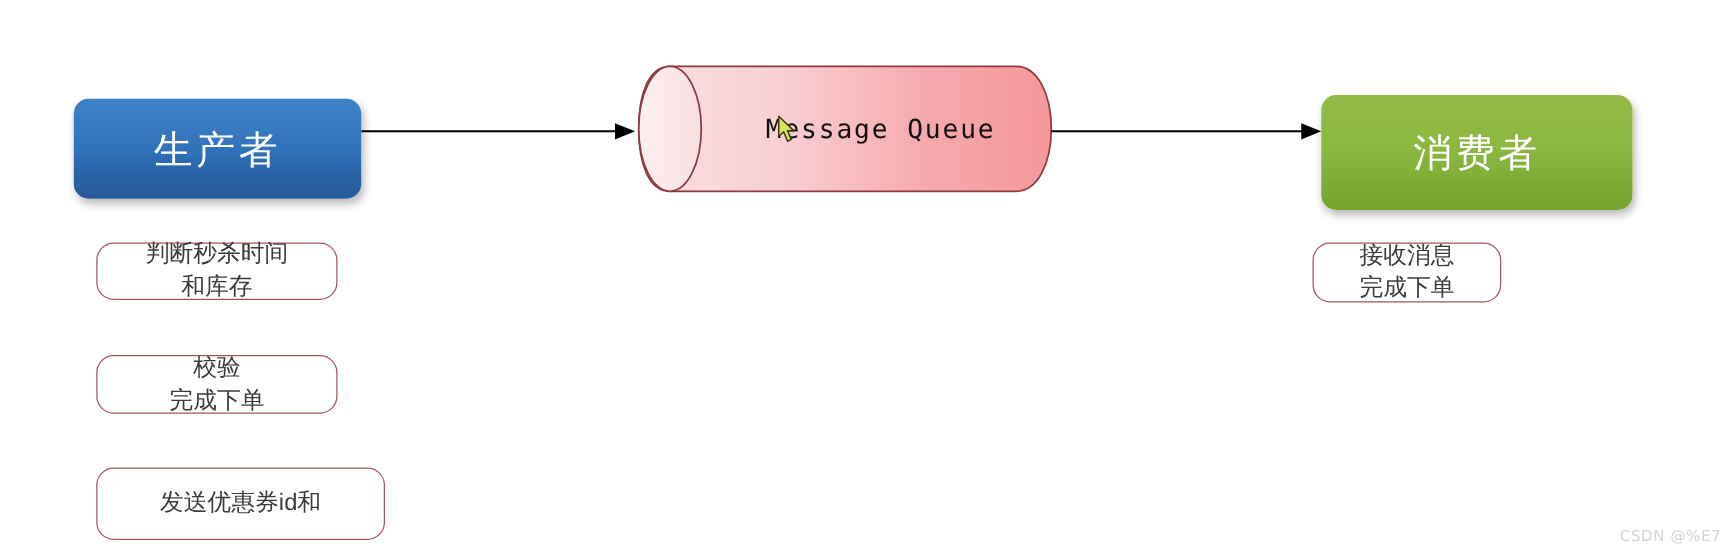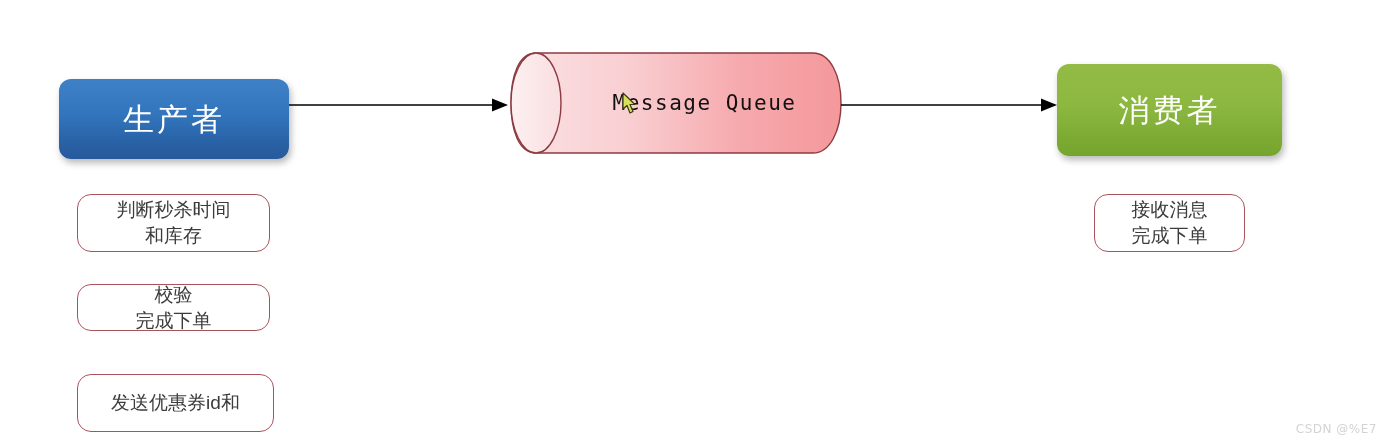--- a/index.html
+++ b/index.html
@@ -33,22 +33,22 @@
   .producer-box {
     left: 59px;
     top: 60px;
     width: 230px;
     height: 80px;
     background: linear-gradient(to bottom, #3f81c6 0%, #3275bd 45%, #2a64a8 75%, #27599b 100%);
     margin-top: 19px;
   }
   .consumer-box {
     left: 1057px;
-    top: 64px;
-    width: 225px;
+    top: 76px;
+    width: 249px;
     height: 92px;
     background: linear-gradient(to bottom, #93bb45 0%, #8cb840 45%, #7cab33 80%, #76a52e 100%);
   }
   .node-label {
     display: block;
     line-height: 1;
   }
 
   
   .cylinder {
@@ -98,24 +98,24 @@
     color: #3b3b3b;
     font-size: 19px;
     line-height: 1.35;
     box-sizing: border-box;
   }
   .note-line {
     display: block;
     white-space: nowrap;
   }
 
-  .note-1 { left: 77px;   top: 194px; width: 193px; height: 58px; }
+  .note-1 { left: 77px;   top: 194px; width: 193px; height: 46px; }
   .note-2 { left: 77px;   top: 284px; width: 193px; height: 47px; }
-  .note-3 { left: 77px;   top: 374px; width: 197px; height: 58px; }
-  .note-4 { left: 1094px; top: 194px; width: 151px; height: 58px; justify-content: center; }
+  .note-3 { left: 77px;   top: 374px; width: 231px; height: 58px; }
+  .note-4 { left: 1050px; top: 194px; width: 151px; height: 48px; justify-content: center; }
 
   
   .cursor {
     position: absolute;
     left: 622px;
     top: 92px;
     pointer-events: none;
   }
 
   

